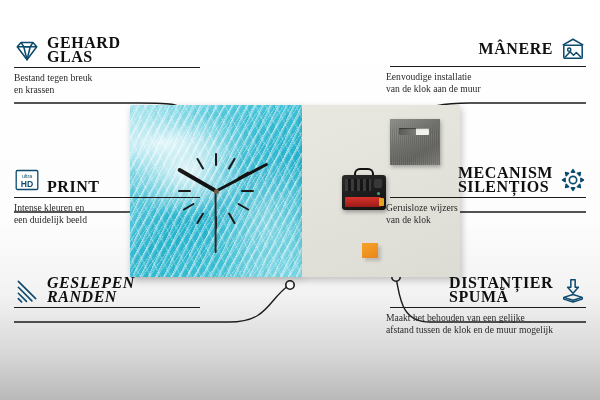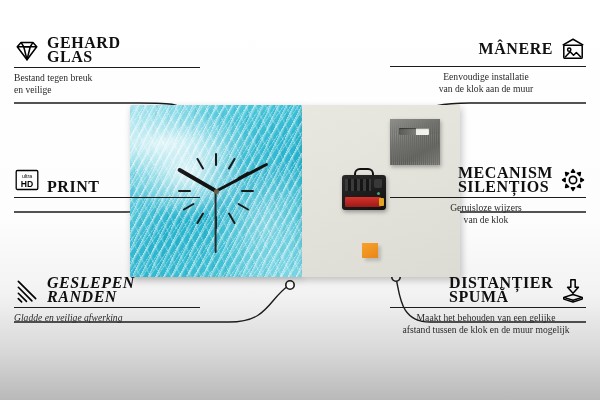--- a/index.html
+++ b/index.html
@@ -73,27 +73,27 @@
   .mech .batt::after { content:""; position:absolute; right:-3px; top:1px; width:5px; height:8px; background:#e0a521; border-radius:1px; }
   .mech .dot { position:absolute; right:6px; bottom:15px; width:3px; height:3px; background:#4aa07a; border-radius:50%; }
 
   .spacer { position:absolute; left:60px; top:138px; width:16px; height:15px; background:linear-gradient(150deg,#f7a32a,#e8861a); box-shadow:3px 3px 3px rgba(0,0,0,.16); }
 
   
   .callout { position:absolute; width:200px; }
   .callout .head { display:flex; align-items:center; gap:7px; }
   .callout.left .head { justify-content:flex-start; }
   .callout.right .head { justify-content:flex-end; }
-  .ico { width:26px; height:26px; flex:0 0 26px; color:#000000;text-align:center; }
+  .ico { width:26px; height:26px; flex:0 0 26px; color:#0c4a6e;text-align:center; }
   .ico svg { display:block; width:26px; height:26px; }
   .title { font-weight:700; font-size:16px; letter-spacing:.55px; line-height:13.5px; color:#101010; text-transform:uppercase; }
   .callout.right .title { }
   .rule { height:1.3px; background:#1b1b1b; margin:4px 0 4px; }
   .desc { font-size:9.6px; line-height:11.6px; color:#2a2a2a; }
-  .callout.right .desc { text-align:center; }
+  .callout.right .desc { text-align:left; }
 
   .leader { position:absolute; left:0; top:0; width:600px; height:400px; pointer-events:none; }
 
   
   #c-glass   { left:14px;  top:36px;  }
   #c-print   { left:14px;  top:166px; }
   #c-edges   { left:14px;  top:276px;font-style:italic; }
   #c-metal   { left:386px; top:36px;  }
   #c-mech    { left:386px; top:166px; }
   #c-spacer  { left:386px; top:276px; }
@@ -204,60 +204,61 @@
         </svg>
       </span>
       <span class="title">
         <span>GEHARD</span><br>
         <span>GLAS</span>
       </span>
     </div>
     <div class="rule"></div>
     <div class="desc">
       <span>Bestand tegen breuk</span><br>
-      <span>en veilige</span>
+      <span>en krassen</span>
     </div>
   </div>
 
   <div class="callout left" id="c-print">
     <div class="head">
       <span class="ico">
         <svg viewBox="0 0 26 26" fill="none" stroke="currentColor" stroke-width="1.3">
           <rect x="2.2" y="3.5" width="21.6" height="19" rx="1.2"></rect>
           <text x="13" y="11.4" font-size="5.2" fill="currentColor" stroke="none" text-anchor="middle" font-family="Liberation Sans, sans-serif">ultra</text>
           <text x="13" y="19.6" font-size="8.6" fill="currentColor" stroke="none" text-anchor="middle" font-weight="bold" font-family="Liberation Sans, sans-serif">HD</text>
         </svg>
       </span>
       <span class="title">
         <br>
         <span>PRINT</span>
       </span>
     </div>
     <div class="rule"></div>
+    <div class="desc">
+      <span>Intense kleuren en</span><br>
+      <span>een duidelijk beeld</span>
+    </div>
   </div>
 
   <div class="callout left" id="c-edges">
     <div class="head">
       <span class="ico">
         <svg viewBox="0 0 24 24" fill="none" stroke="currentColor" stroke-width="1.5" stroke-linecap="round">
           <path d="M4 4L20 20"></path>
             <path d="M4 9.5L16.5 22"></path>
             <path d="M4 15L11.5 22.5"></path>
             <path d="M4 20L7 23"></path>
         </svg>
       </span>
       <span class="title">
         <span>GESLEPEN</span><br>
         <span>RANDEN</span>
       </span>
     </div>
     <div class="rule"></div>
-    <div class="desc">
-      <span>Gladde en veilige afwerking</span>
-    </div>
   </div>
 
   <div class="callout right" id="c-metal">
     <div class="head">
       <span class="title">
         <span>MÂNERE</span><br>
       </span>
       <span class="ico">
         <svg viewBox="0 0 24 24" fill="none" stroke="currentColor" stroke-width="1.4" stroke-linejoin="round">
           <path d="M2.5 8.5L12 3l9.5 5.5"></path>

